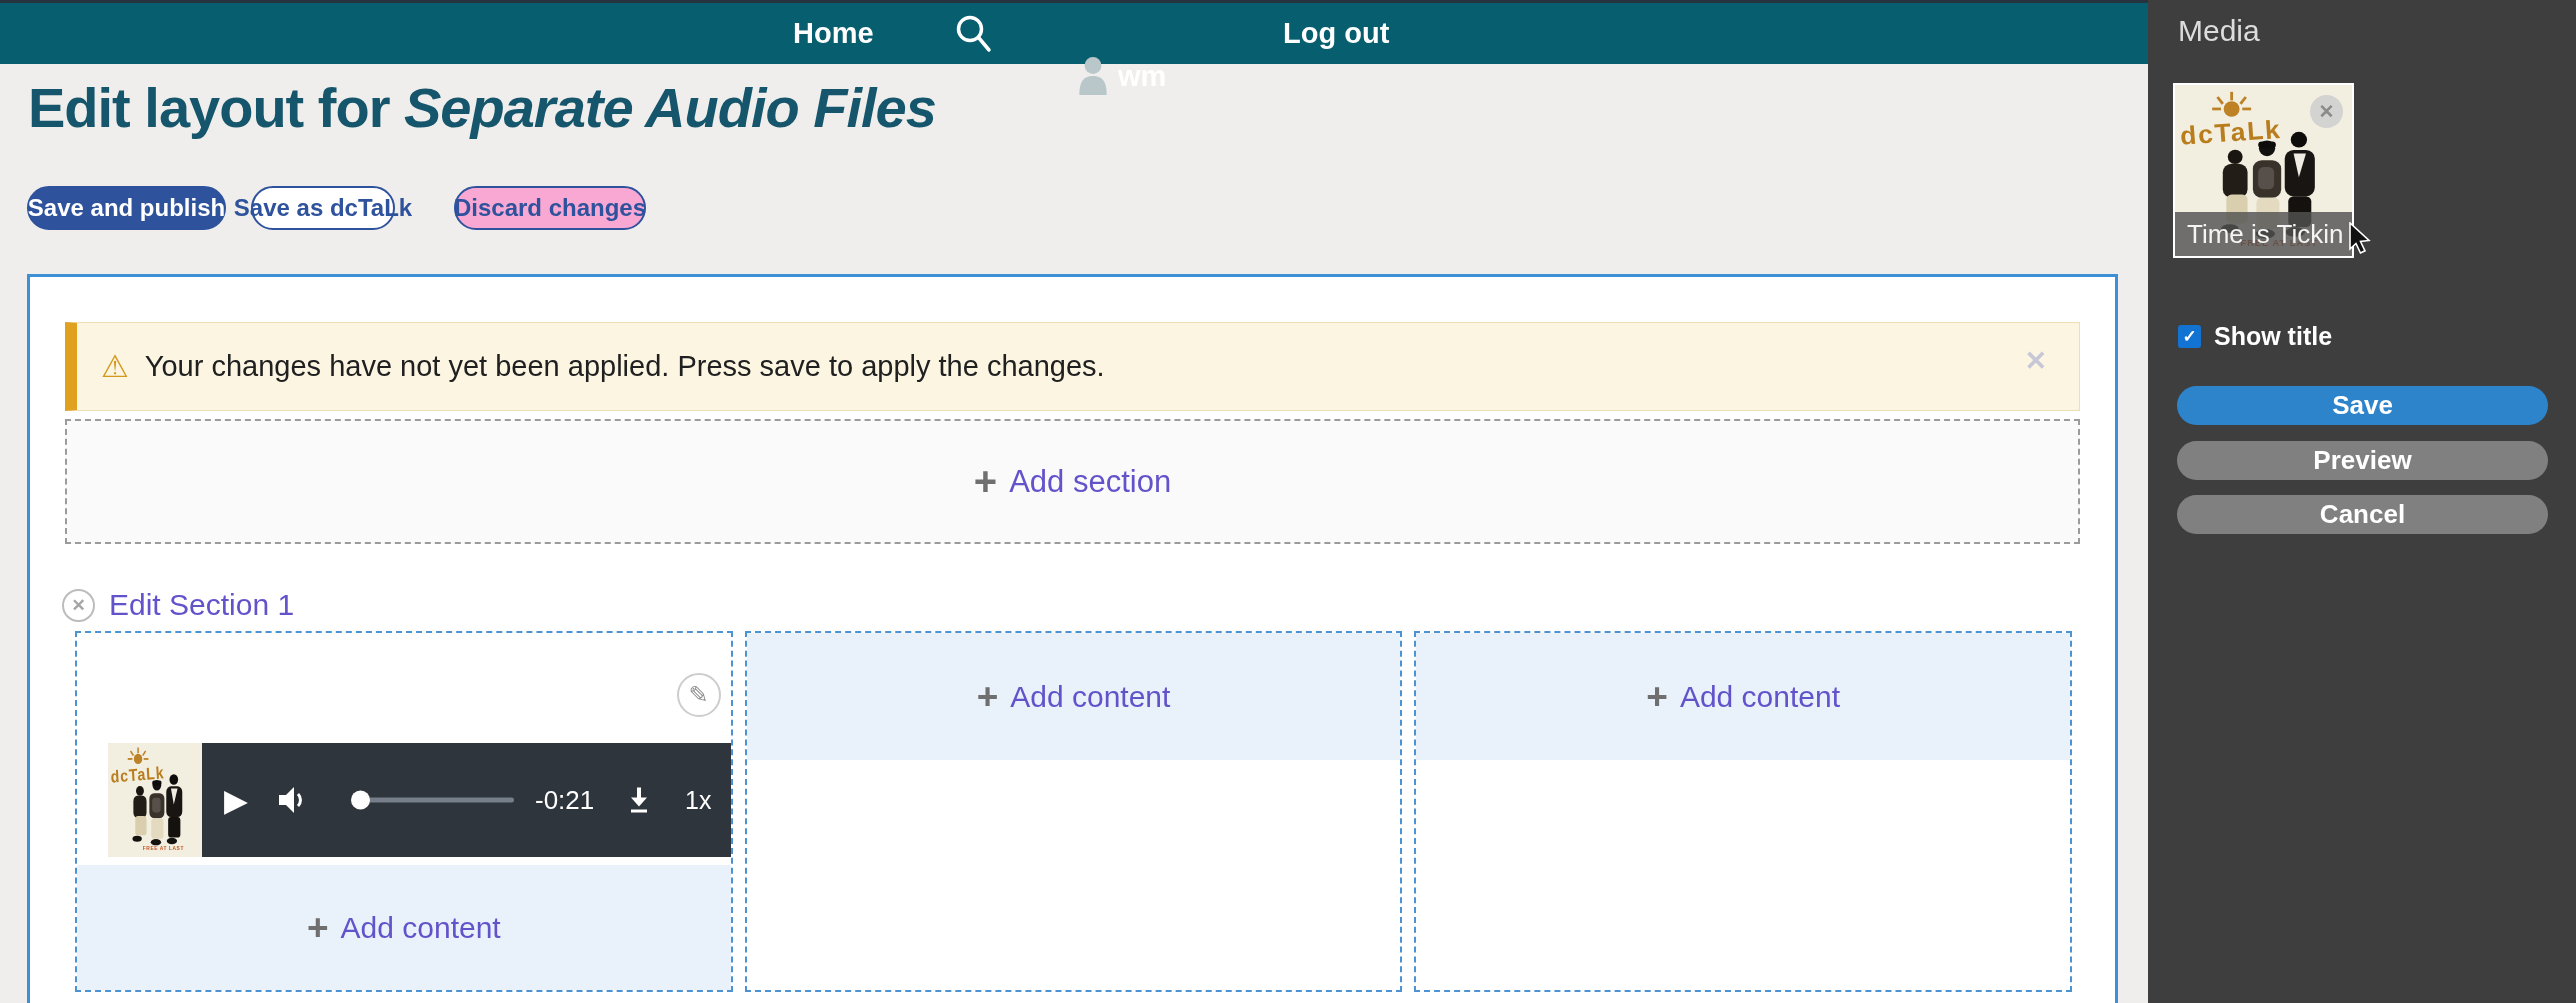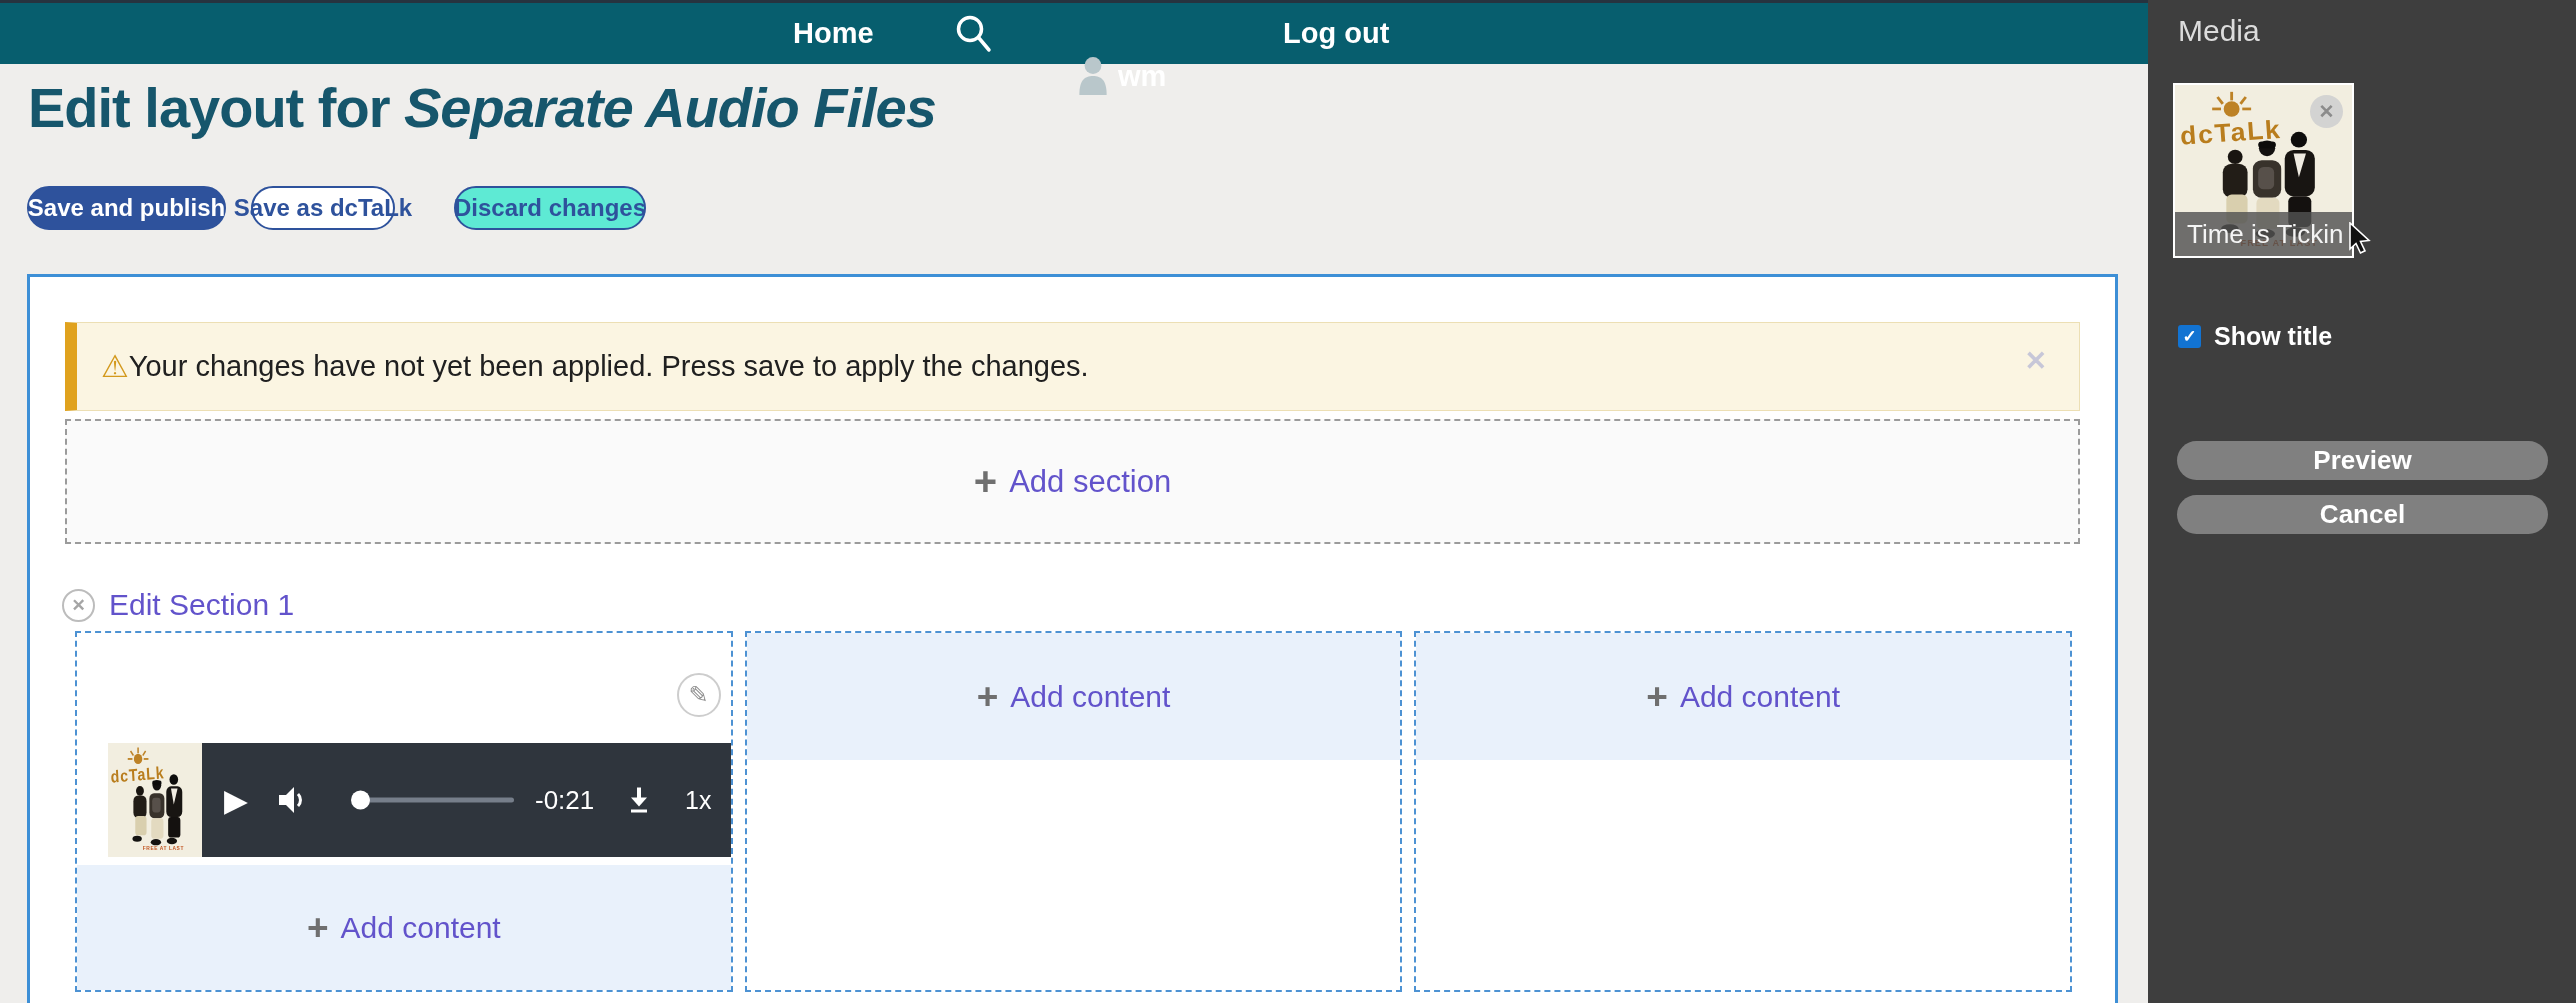--- a/index.html
+++ b/index.html
@@ -22,31 +22,31 @@
   .page-title { position:absolute; left:28px; top:75px; font-size:56px; font-weight:bold;
                 color:#16566c; letter-spacing:-1px; }
   .page-title em { font-style:italic; }
 
   .actions { position:absolute; left:27px; top:186px; height:44px; }
   .btn-pill { position:absolute; top:0; height:44px; border-radius:22px; font-weight:bold;
               font-size:24px; display:flex; align-items:center; justify-content:center;
               cursor:pointer; white-space:nowrap; }
   .btn-primary  { left:0;   width:199px; background:#2e529c; color:#fff; border:2px solid #2e529c; }
   .btn-outline1 { left:224px; width:144px; background:#fff; color:#2e529c; border:2px solid #2e529c; }
-  .btn-outline2 { left:427px; width:192px; background:#5eead4; color:#2e529c; border:2px solid #2e529c; }
+  .btn-outline2 { left:427px; width:192px; background:#f9a8d4; color:#2e529c; border:2px solid #2e529c; }
 
   
   .main-box { position:absolute; left:27px; top:274px; width:2091px; height:783px;
               background:#fff; border:3px solid #3d8fd6; }
 
   .warning { position:absolute; left:35px; right:35px; top:45px; height:89px;
              background:#fbf5e2; border:1px solid #ecdfb4; border-left:12px solid #e0a21e;
              display:flex; align-items:center; }
   .warning .warn-icon { margin-left:24px; font-size:31px; color:#d3991c; line-height:1; }
-  .warning .warn-text { margin-left:0; font-size:29px; color:#202020; }
+  .warning .warn-text { margin-left:16px; font-size:29px; color:#202020; }
   .warning .warn-close { position:absolute; right:32px; top:22px; font-size:27px; color:#c7c7d8;
              cursor:pointer; font-weight:bold; }
 
   .add-section-zone { position:absolute; left:35px; right:35px; top:142px; height:125px;
              border:2px dashed #9b9b9b; background:#fafafa;
              display:flex; align-items:center; justify-content:center; cursor:pointer; }
   .plus { font-weight:bold; color:#6f6f6f; }
   .purple-link { color:#6253cb; cursor:pointer; }
   .add-section-zone .plus { font-size:40px; margin-right:12px; }
   .add-section-zone .purple-link { font-size:31px; }
@@ -255,20 +255,21 @@
       </svg>
       <div class="thumb-caption">Time is Tickin ...</div>
     </div>
     <span class="thumb-close">✕</span>
 
     <div class="cb-row">
       <span class="checkbox">✓</span>
       <span class="cb-label">Show title</span>
     </div>
 
+    <button class="sb-btn sb-save">Save</button>
     <button class="sb-btn sb-preview">Preview</button>
     <button class="sb-btn sb-cancel">Cancel</button>
   </aside>
 
   <svg class="cursor" viewBox="0 0 24 34">
     <path d="M2,1 L2,27 L8,21.5 L12.5,31 L17,28.8 L12.5,19.5 L21,18.5 Z" fill="#111111" stroke="#ffffff" stroke-width="1.6"></path>
   </svg>
 
 </div>
 

